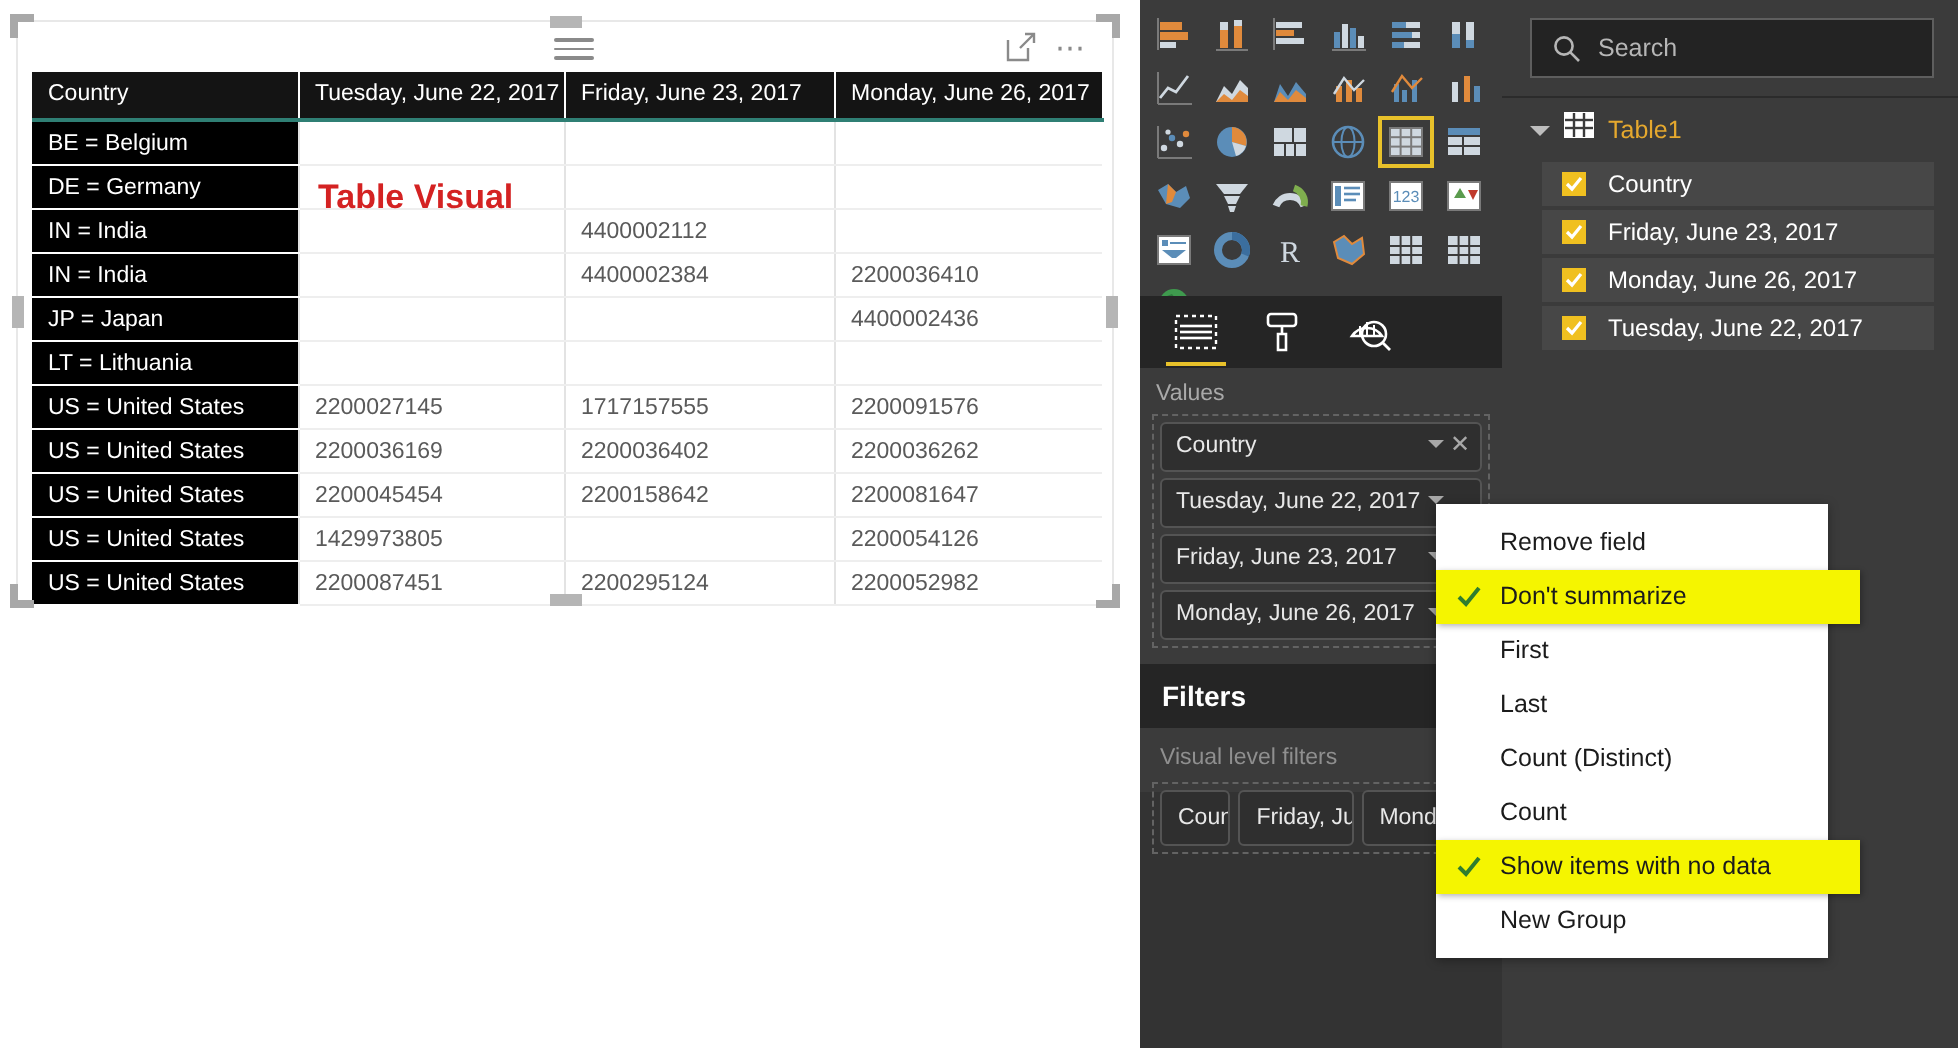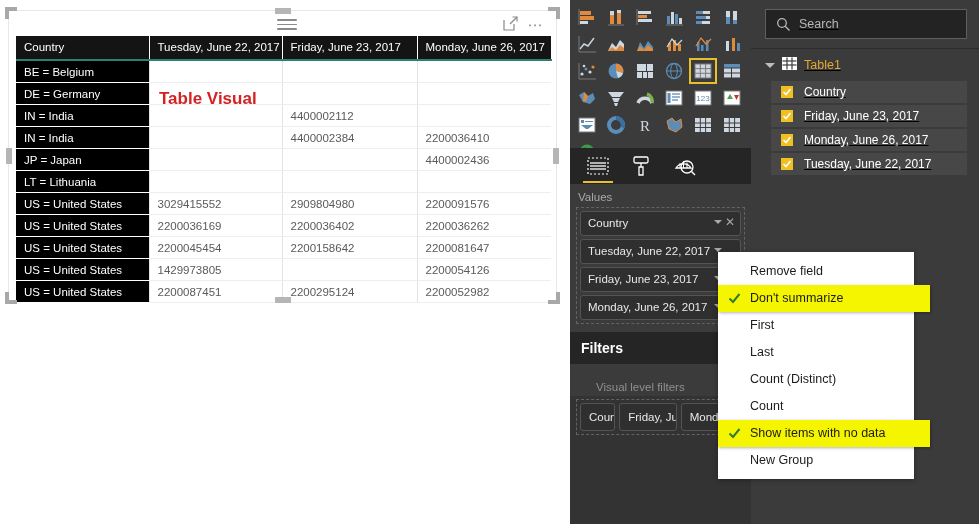--- a/index.html
+++ b/index.html
@@ -89,21 +89,20 @@
   }
   #viz-pane{
     position:absolute;left:0;top:0;width:181px;height:396px;
     background:#3b3b3b;
     border-right:1px solid #2b2b2b;
     text-decoration:underline;
   }
   #fields-pane{
     position:absolute;left:181px;top:0;width:228px;height:524px;
     background:#3b3b3b;
-    text-decoration:underline;
   }
 
   
   #viz-gallery{
     position:absolute;left:3px;top:4px;width:176px;
     display:flex;flex-wrap:wrap;
   }
   .viz-cell{
     width:28px;height:26px;margin:0 1px 1px 0;
     display:flex;align-items:center;justify-content:center;
@@ -156,21 +155,21 @@
   .chip .x{
     position:absolute;right:5px;top:3px;color:#a8a8a8;font-size:12px;line-height:15px;
   }
 
   #filters-section{position:absolute;left:0;top:332px;width:181px;}
   #filters-head{
     background:#252525;height:32px;
     color:#ffffff;font-size:14px;font-weight:bold;
     padding:8px 0 4px 11px;box-sizing:border-box;
   }
-  #filters-sub{color:#8f8f8f;font-size:11.5px;padding:17px 0 6px 10px;margin-left:16px;}
+  #filters-sub{color:#8f8f8f;font-size:11.5px;padding:9px 0 6px 10px;}
   .fwell{margin:0 6px;padding:3px;border:1px dashed #636363;display:flex;flex-direction:row;gap:4px;}
   .fchip{
     background:#2f2f2f;border:1px solid #545454;border-radius:3px;
     color:#e8e8e8;font-size:11.5px;padding:5px 6px 5px 8px;
     white-space:nowrap;overflow:hidden;height:16px;line-height:16px;
   }
 
   
   #search-wrap{padding:9px 12px 9px 14px;}
   #search-box{
@@ -299,22 +298,22 @@
             <td class="sep">4400002436</td>
           </tr>
           <tr>
             <td class="ct">LT = Lithuania</td>
             <td class="sep"></td>
             <td class="sep"></td>
             <td class="sep"></td>
           </tr>
           <tr>
             <td class="ct">US = United States</td>
-            <td class="sep">3029415552</td>
-            <td class="sep">2909804980</td>
+            <td class="sep">2200027145</td>
+            <td class="sep">1717157555</td>
             <td class="sep">2200091576</td>
           </tr>
           <tr>
             <td class="ct">US = United States</td>
             <td class="sep">2200036169</td>
             <td class="sep">2200036402</td>
             <td class="sep">2200036262</td>
           </tr>
           <tr>
             <td class="ct">US = United States</td>

